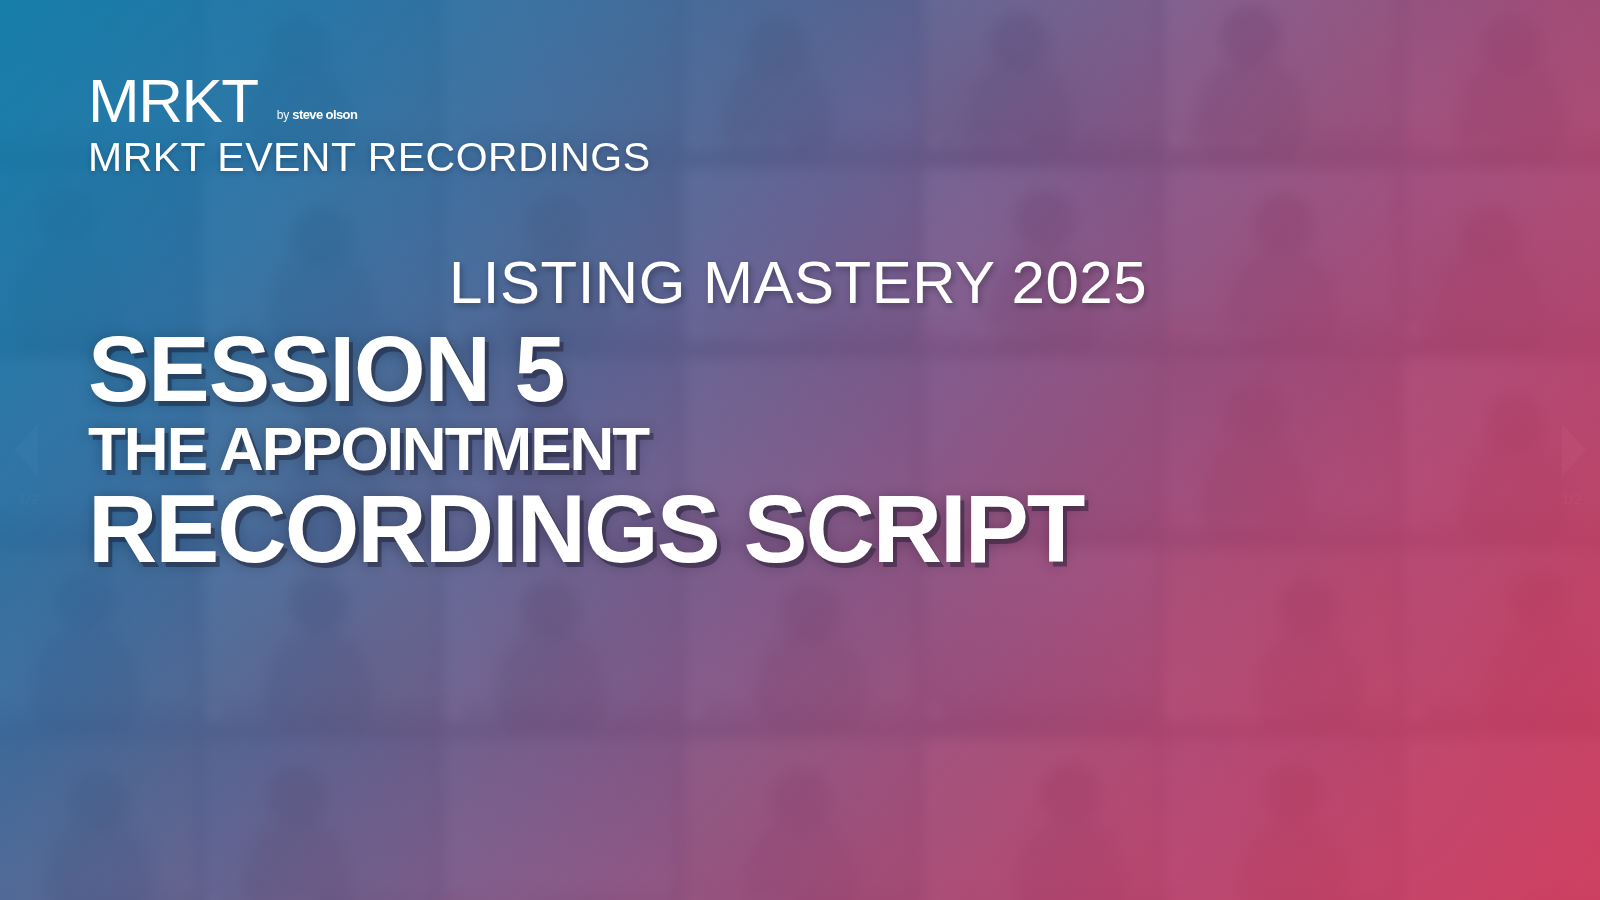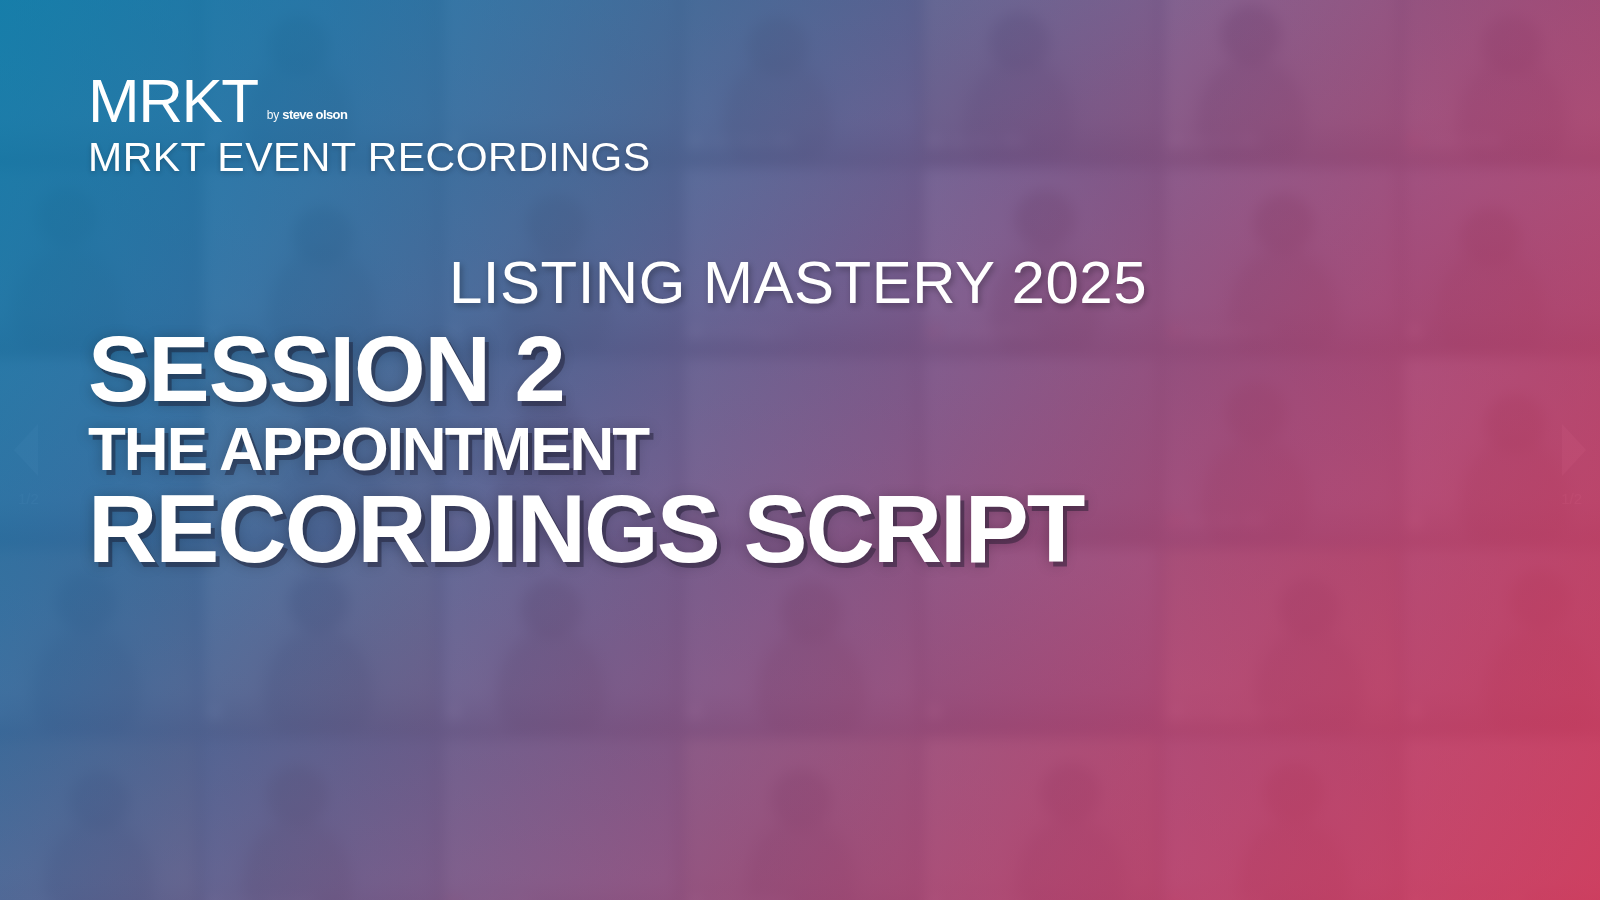--- a/index.html
+++ b/index.html
@@ -118,21 +118,21 @@
   .brand-mark {
     font-size:62px;
     font-weight:400;
     letter-spacing:-1.5px;
     color:#ffffff;
     line-height:0.95;
     font-family:"Liberation Sans", sans-serif;
   }
   .brand-by {
     display:flex; align-items:baseline; gap:3px;
-    margin-left:9px; padding-bottom:9px;
+    margin-left:19px; padding-bottom:9px;
     color:#ffffff;
   }
   .brand-by .by { font-size:12px; font-weight:400; letter-spacing:0; opacity:0.95; }
   .brand-by .olson { font-size:13px; font-weight:700; letter-spacing:-0.6px; }
 
   .tagline {
     margin-top:5px;
     font-size:41px;
     font-weight:400;
     letter-spacing:0.5px;
@@ -482,19 +482,19 @@
         <span class="by">by</span>
         <span class="olson">steve olson</span>
       </div>
     </div>
 
     <div class="tagline">MRKT EVENT RECORDINGS</div>
 
     <div class="event-title">LISTING MASTERY 2025</div>
 
     <div class="headline">
-      <span class="hl-line l1">SESSION 2</span>
+      <span class="hl-line l1">SESSION 5</span>
       <span class="hl-line l2">THE APPOINTMENT</span>
       <span class="hl-line l3">RECORDINGS SCRIPT</span>
     </div>
 
   </div>
 </div>
 
 </body></html>

